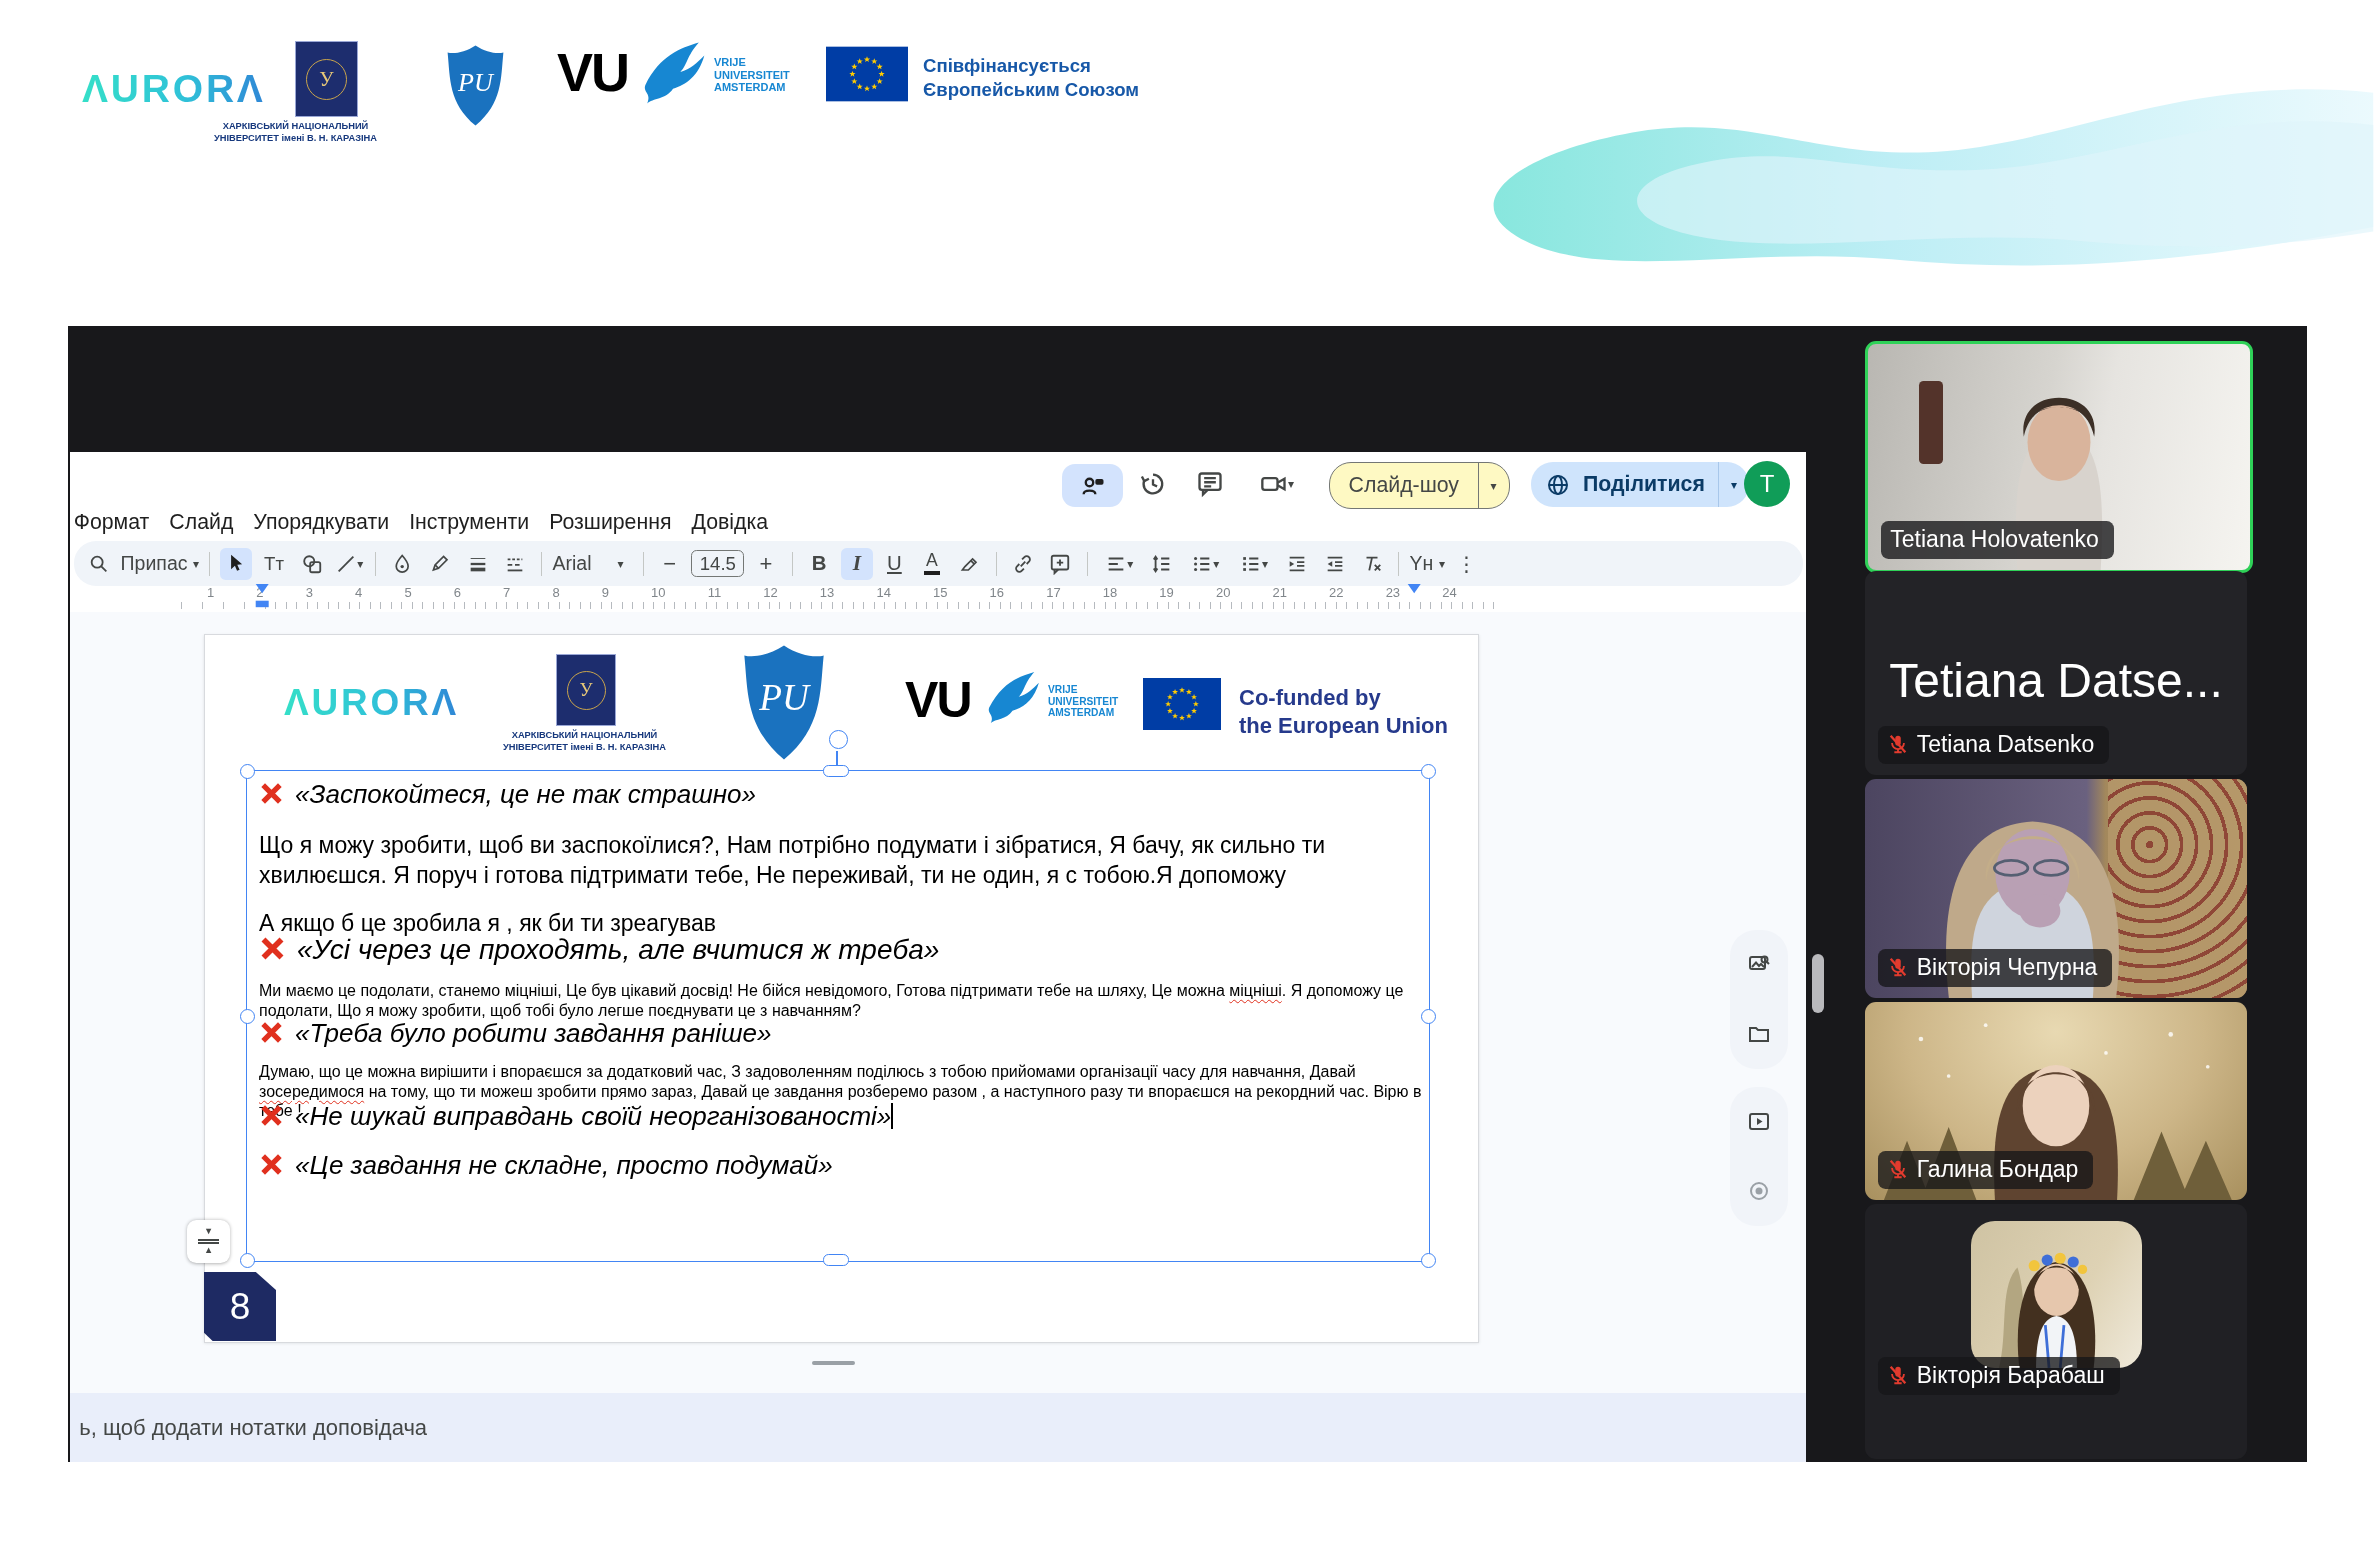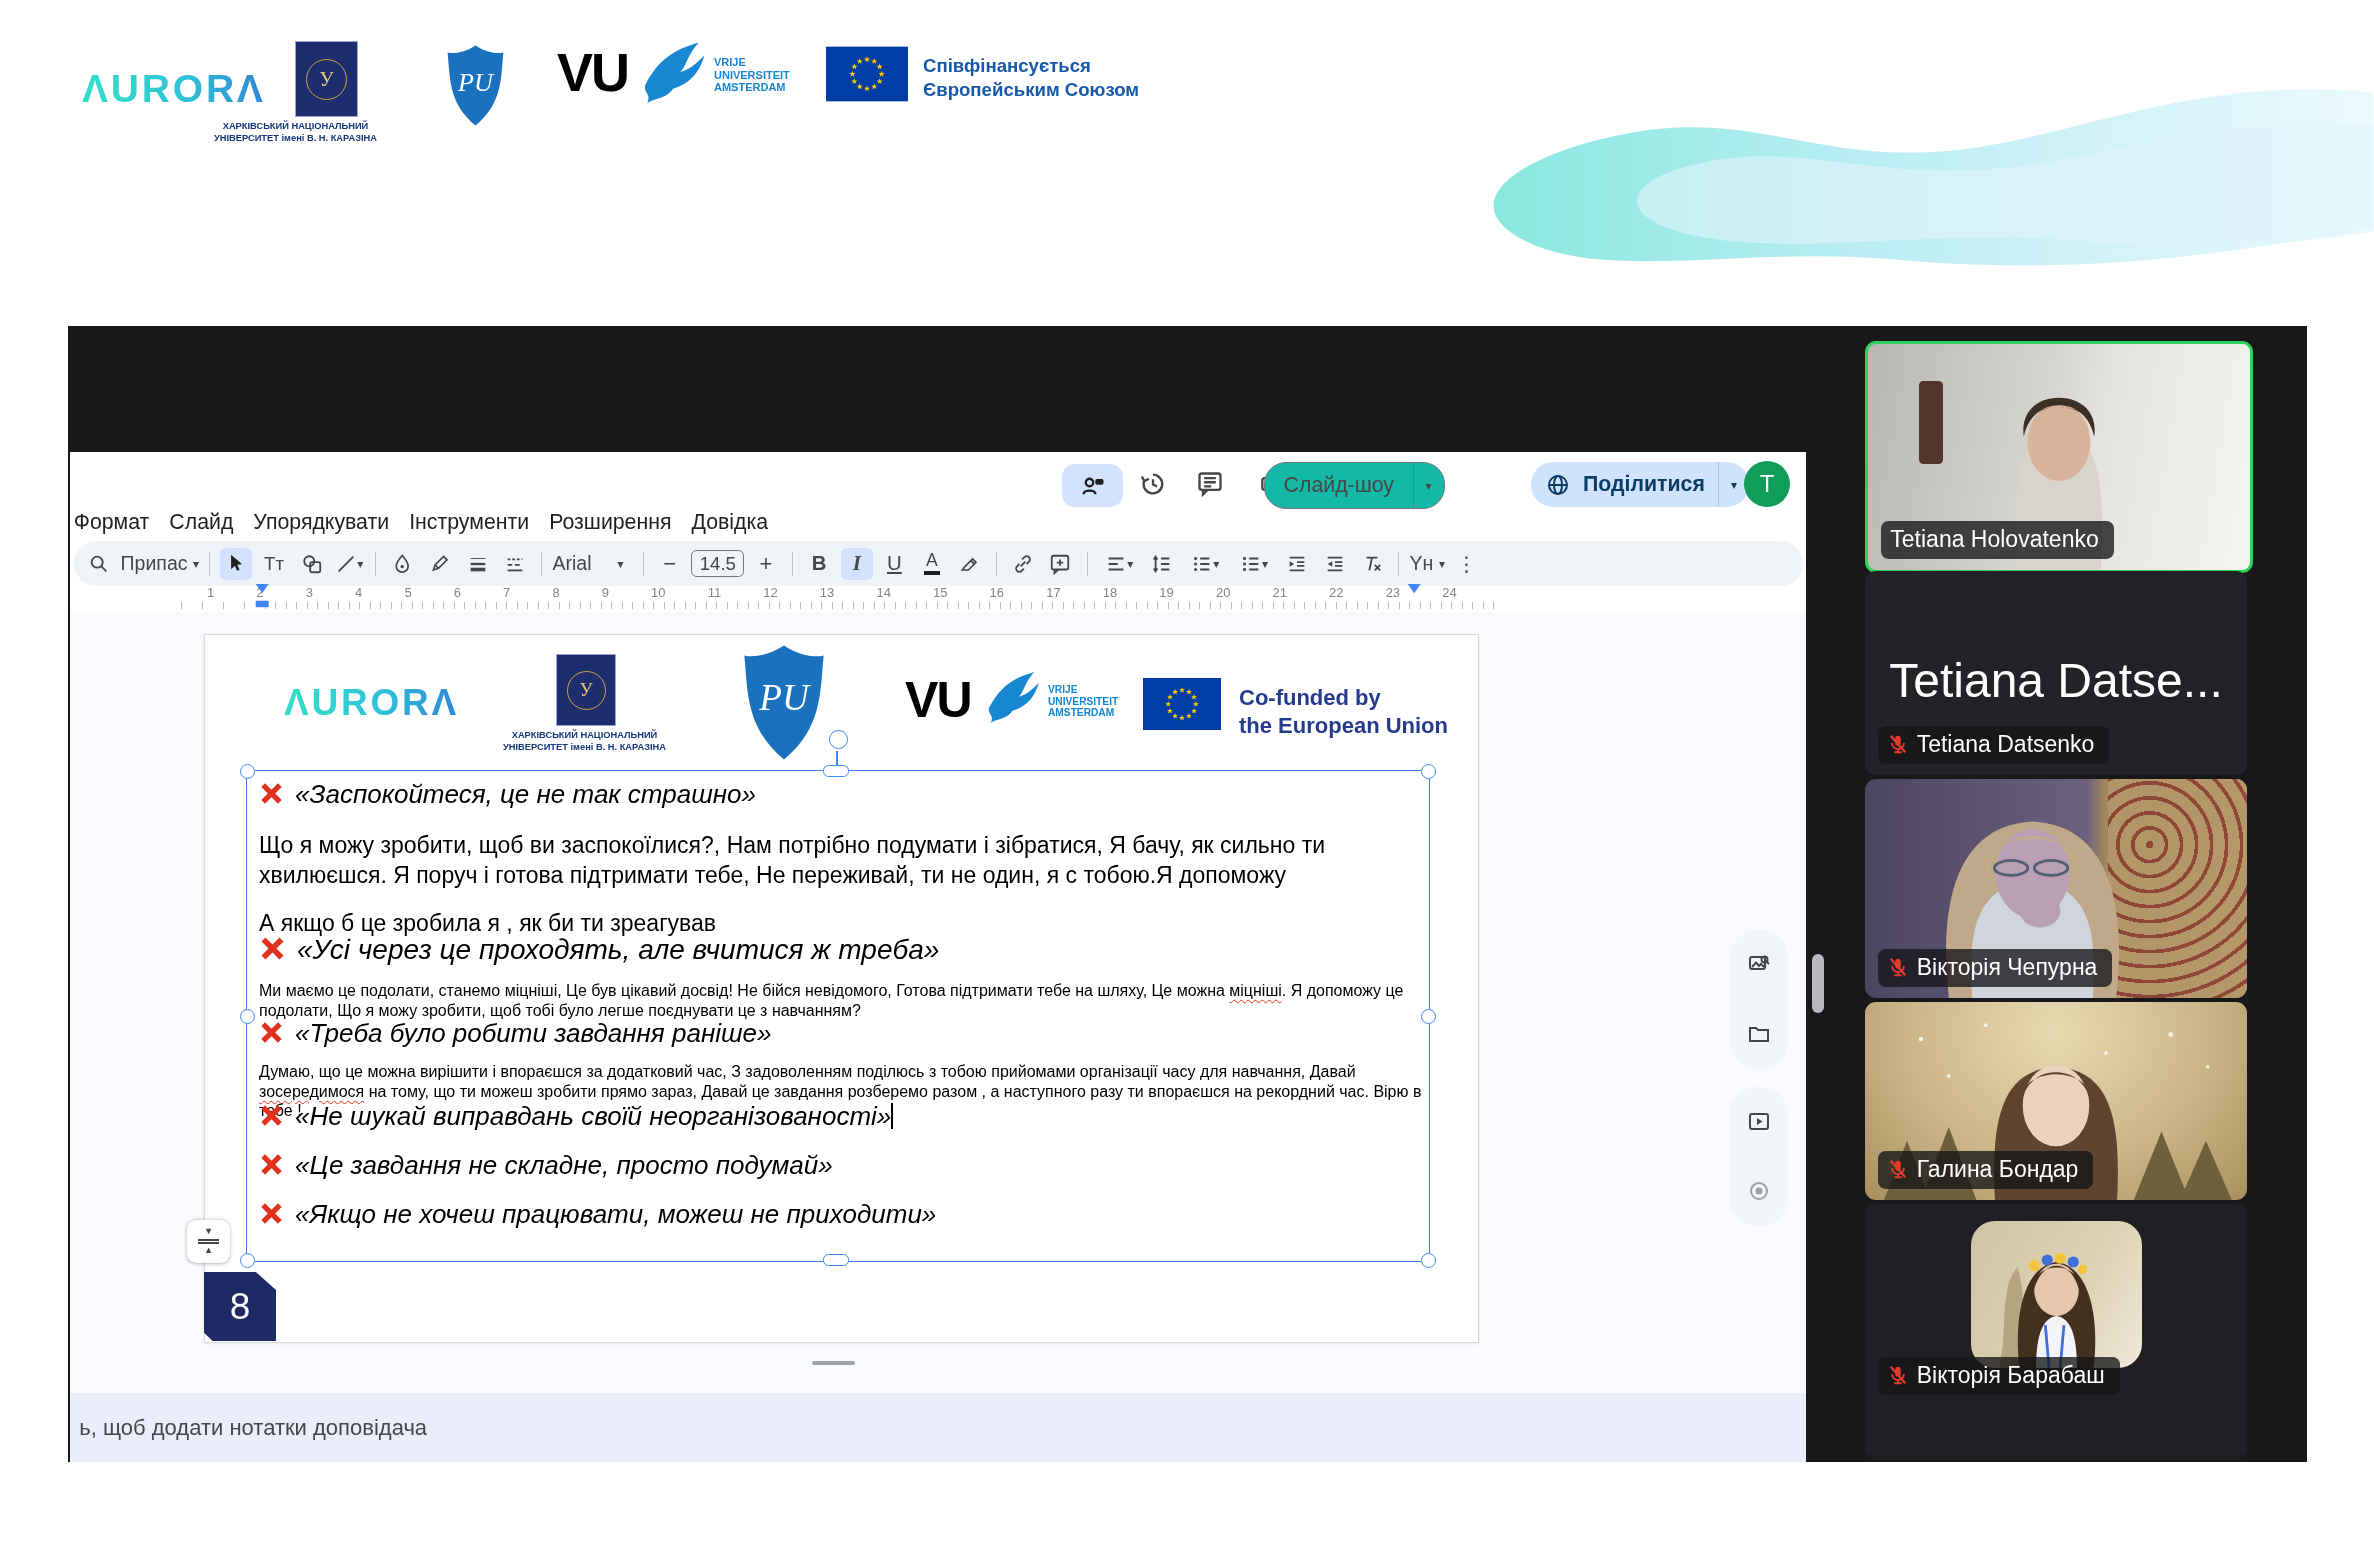--- a/index.html
+++ b/index.html
@@ -146,21 +146,21 @@
           <path d="M7,7 H17 M7,10.5 H17 M7,14 H13" stroke="#444746" stroke-width="2"></path>
         </svg>
     </div>
     <div class="a ticon" style="left:1180px;top:16px;width:54px;">
       <svg width="28" height="28" viewBox="0 0 24 24">
           <rect x="2" y="7" width="13" height="10" rx="2" fill="none" stroke="#444746" stroke-width="2"></rect>
           <path d="M15,11 L21,7.5 L21,16.5 L15,13" fill="none" stroke="#444746" stroke-width="2"></path>
         </svg>
       <span class="caret">▾</span>
     </div>
-    <div class="a gbtn" style="left:1194px;top:10.2px;height:45px;border:1.4px solid #747775;background:#14b8a6;">
+    <div class="a gbtn" style="left:1259px;top:10.2px;height:45px;border:1.4px solid #747775;background:#fef9c3;">
       <span style="padding:0 18.6px;font-size:21.3px;color:#444746;">Слайд-шоу</span>
       <span style="border-left:1.4px solid #747775;height:100%;display:flex;align-items:center;padding:0 12px;">
           <span class="caret">▾</span>
         </span>
     </div>
     <div class="a gbtn" style="left:1461px;top:10.2px;height:45px;background:#cfe4fc;">
       <svg width="24" height="24" viewBox="0 0 24 24" style="margin-left:15px;">
           <circle cx="12" cy="12" r="9" fill="none" stroke="#0b3b66" stroke-width="2"></circle>
           <ellipse cx="12" cy="12" rx="4" ry="9" fill="none" stroke="#0b3b66" stroke-width="2"></ellipse>
           <path d="M3,12 H21" stroke="#0b3b66" stroke-width="2"></path>
@@ -452,25 +452,20 @@
     <div class="a q" style="left:189px;top:649px;">
       <svg class="redx" width="25" height="25" viewBox="0 0 24 24">
           <path d="M4,4 L20,20 M20,4 L4,20" stroke="#e0301e" stroke-width="5"></path>
         </svg><span>«Не шукай виправдань своїй неорганізованості»</span><span class="cursorbar" style="height:26px;"></span>
     </div>
     <div class="a q" style="left:189px;top:698px;">
       <svg class="redx" width="25" height="25" viewBox="0 0 24 24">
           <path d="M4,4 L20,20 M20,4 L4,20" stroke="#e0301e" stroke-width="5"></path>
         </svg><span>«Це завдання не складне, просто подумай»</span>
     </div>
-    <div class="a q" style="left:189px;top:747px;">
-      <svg class="redx" width="25" height="25" viewBox="0 0 24 24">
-          <path d="M4,4 L20,20 M20,4 L4,20" stroke="#e0301e" stroke-width="5"></path>
-        </svg><span>«Якщо не хочеш працювати, можеш не приходити»</span>
-    </div>
 
     <div class="a" style="left:117px;top:768px;width:43px;height:43px;background:#fff;border-radius:9.3px;box-shadow:0 0.9px 3.7px rgba(0,0,0,.3);display:flex;flex-direction:column;align-items:center;justify-content:center;color:#444746;font-size:9.3px;line-height:1;">
       <span>▼</span>
       <span style="width:20.4px;height:1.9px;background:#444746;margin:1.9px 0;"></span>
       <span style="width:20.4px;height:1.9px;background:#444746;margin-bottom:1.9px;"></span>
       <span>▲</span>
     </div>
     <div class="a" style="left:134px;top:820px;width:72px;height:69px;background:#1e2a63;clip-path:polygon(0 0,72% 0,100% 26%,100% 100%,12% 100%,0 88%);display:flex;align-items:center;justify-content:center;color:#fff;font-size:37px;">8</div>
 
     <div class="a pillgrp" style="left:1660px;top:478px;width:58px;height:139px;">

